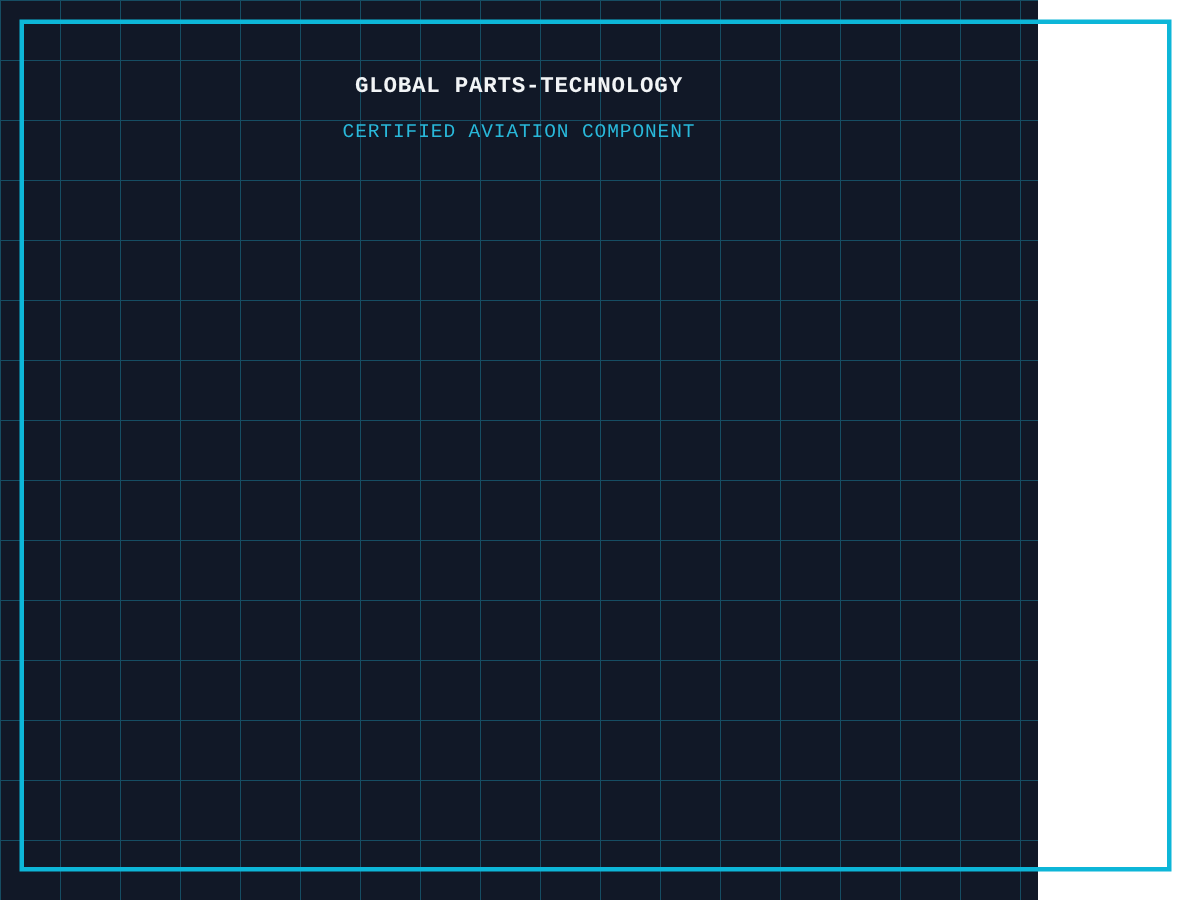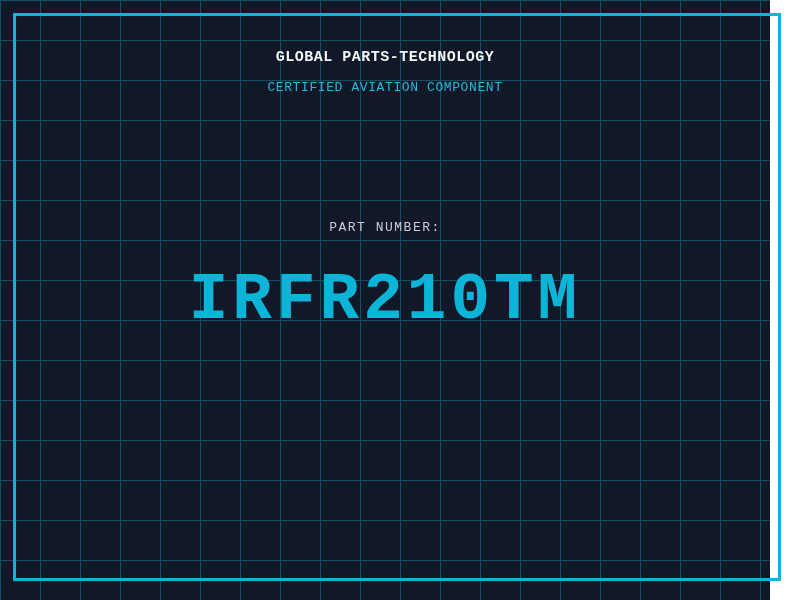--- a/index.html
+++ b/index.html
@@ -5,21 +5,21 @@
   html, body {
     margin: 0;
     padding: 0;
     width: 800px;
     height: 600px;
     overflow: hidden;
     font-family: "Liberation Mono", "DejaVu Sans Mono", monospace;
   }
   .canvas {
     position: relative;
-    width: 770px;
+    width: 692px;
     height: 600px;
     background-color: var(--background, #111827);
     background-image:
       linear-gradient(to right, var(--grid-line, #164d63) 1px, transparent 1px),
       linear-gradient(to bottom, var(--grid-line, #164d63) 1px, transparent 1px);
     background-size: 40px 40px;
   }
   .frame {
     position: absolute;
     left: 13px;
@@ -70,15 +70,13 @@
     color: var(--footer-text, #e8eaee);
   }
 </style>
 </head>
 <body>
 
 <div class="canvas">
   <div class="frame"></div>
   <div class="txt company">GLOBAL PARTS-TECHNOLOGY</div>
   <div class="txt subtitle">CERTIFIED AVIATION COMPONENT</div>
-  <div class="txt part-label">PART NUMBER:</div>
-  <div class="txt part-number">IRFR210TM</div>
 </div>
 
 </body></html>

